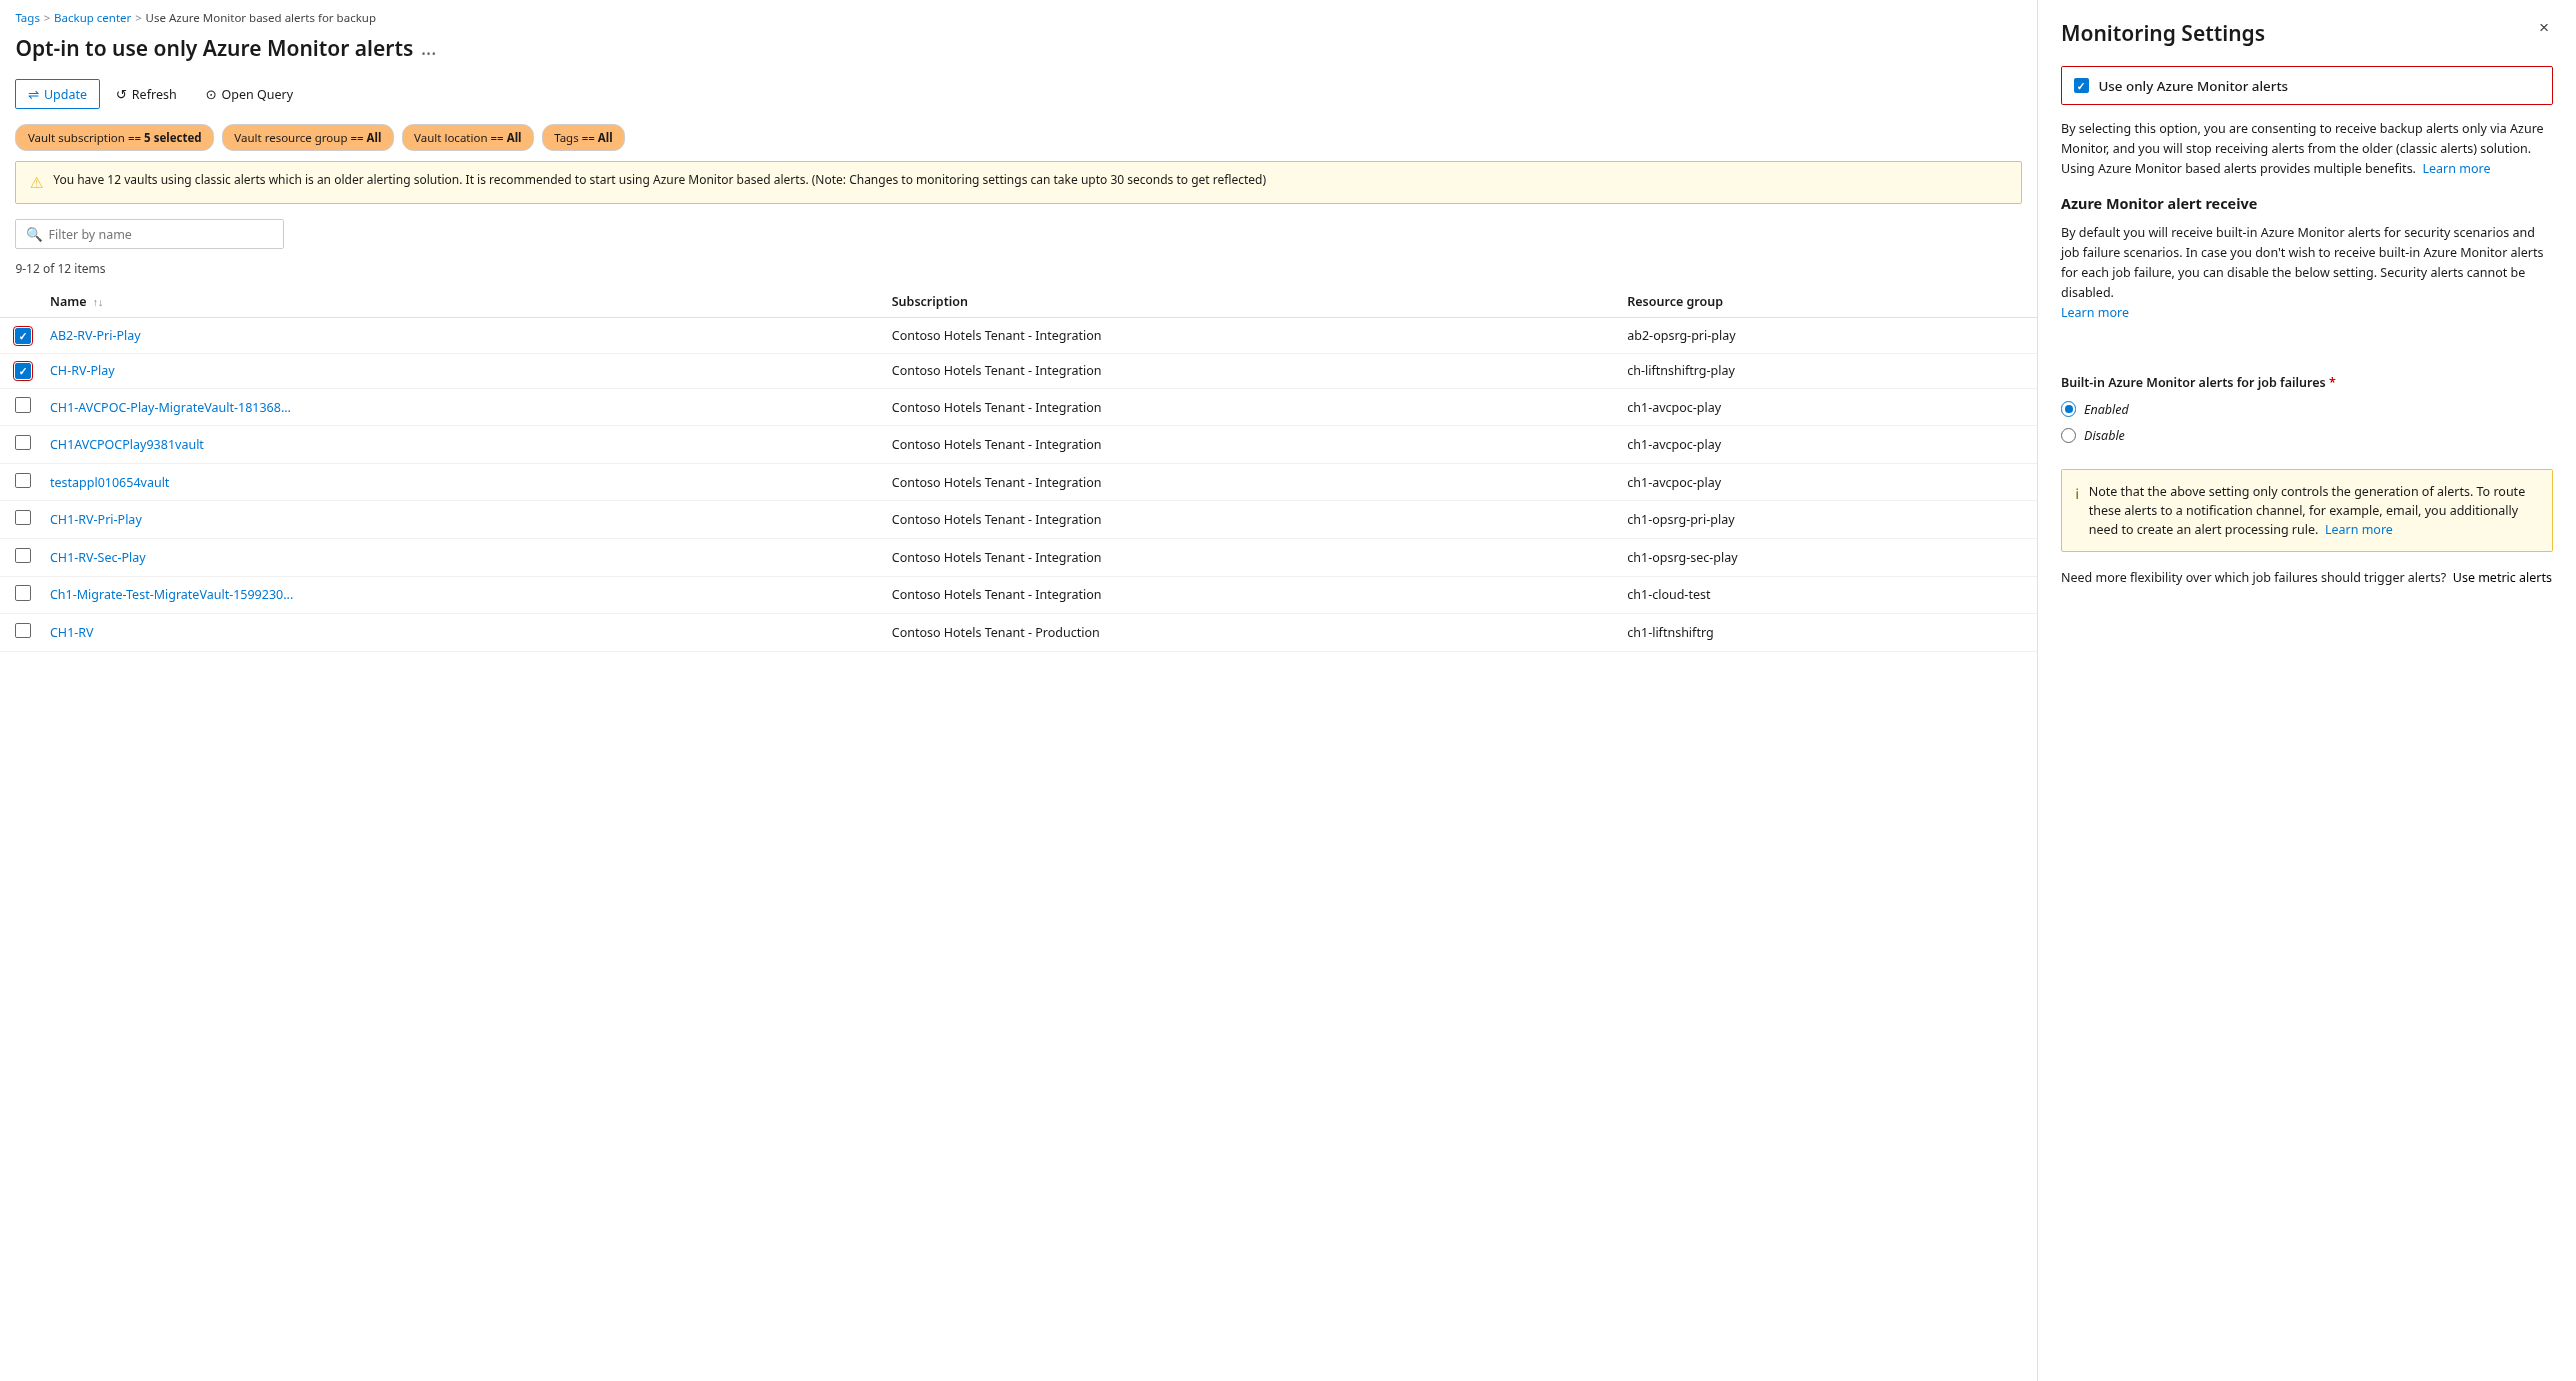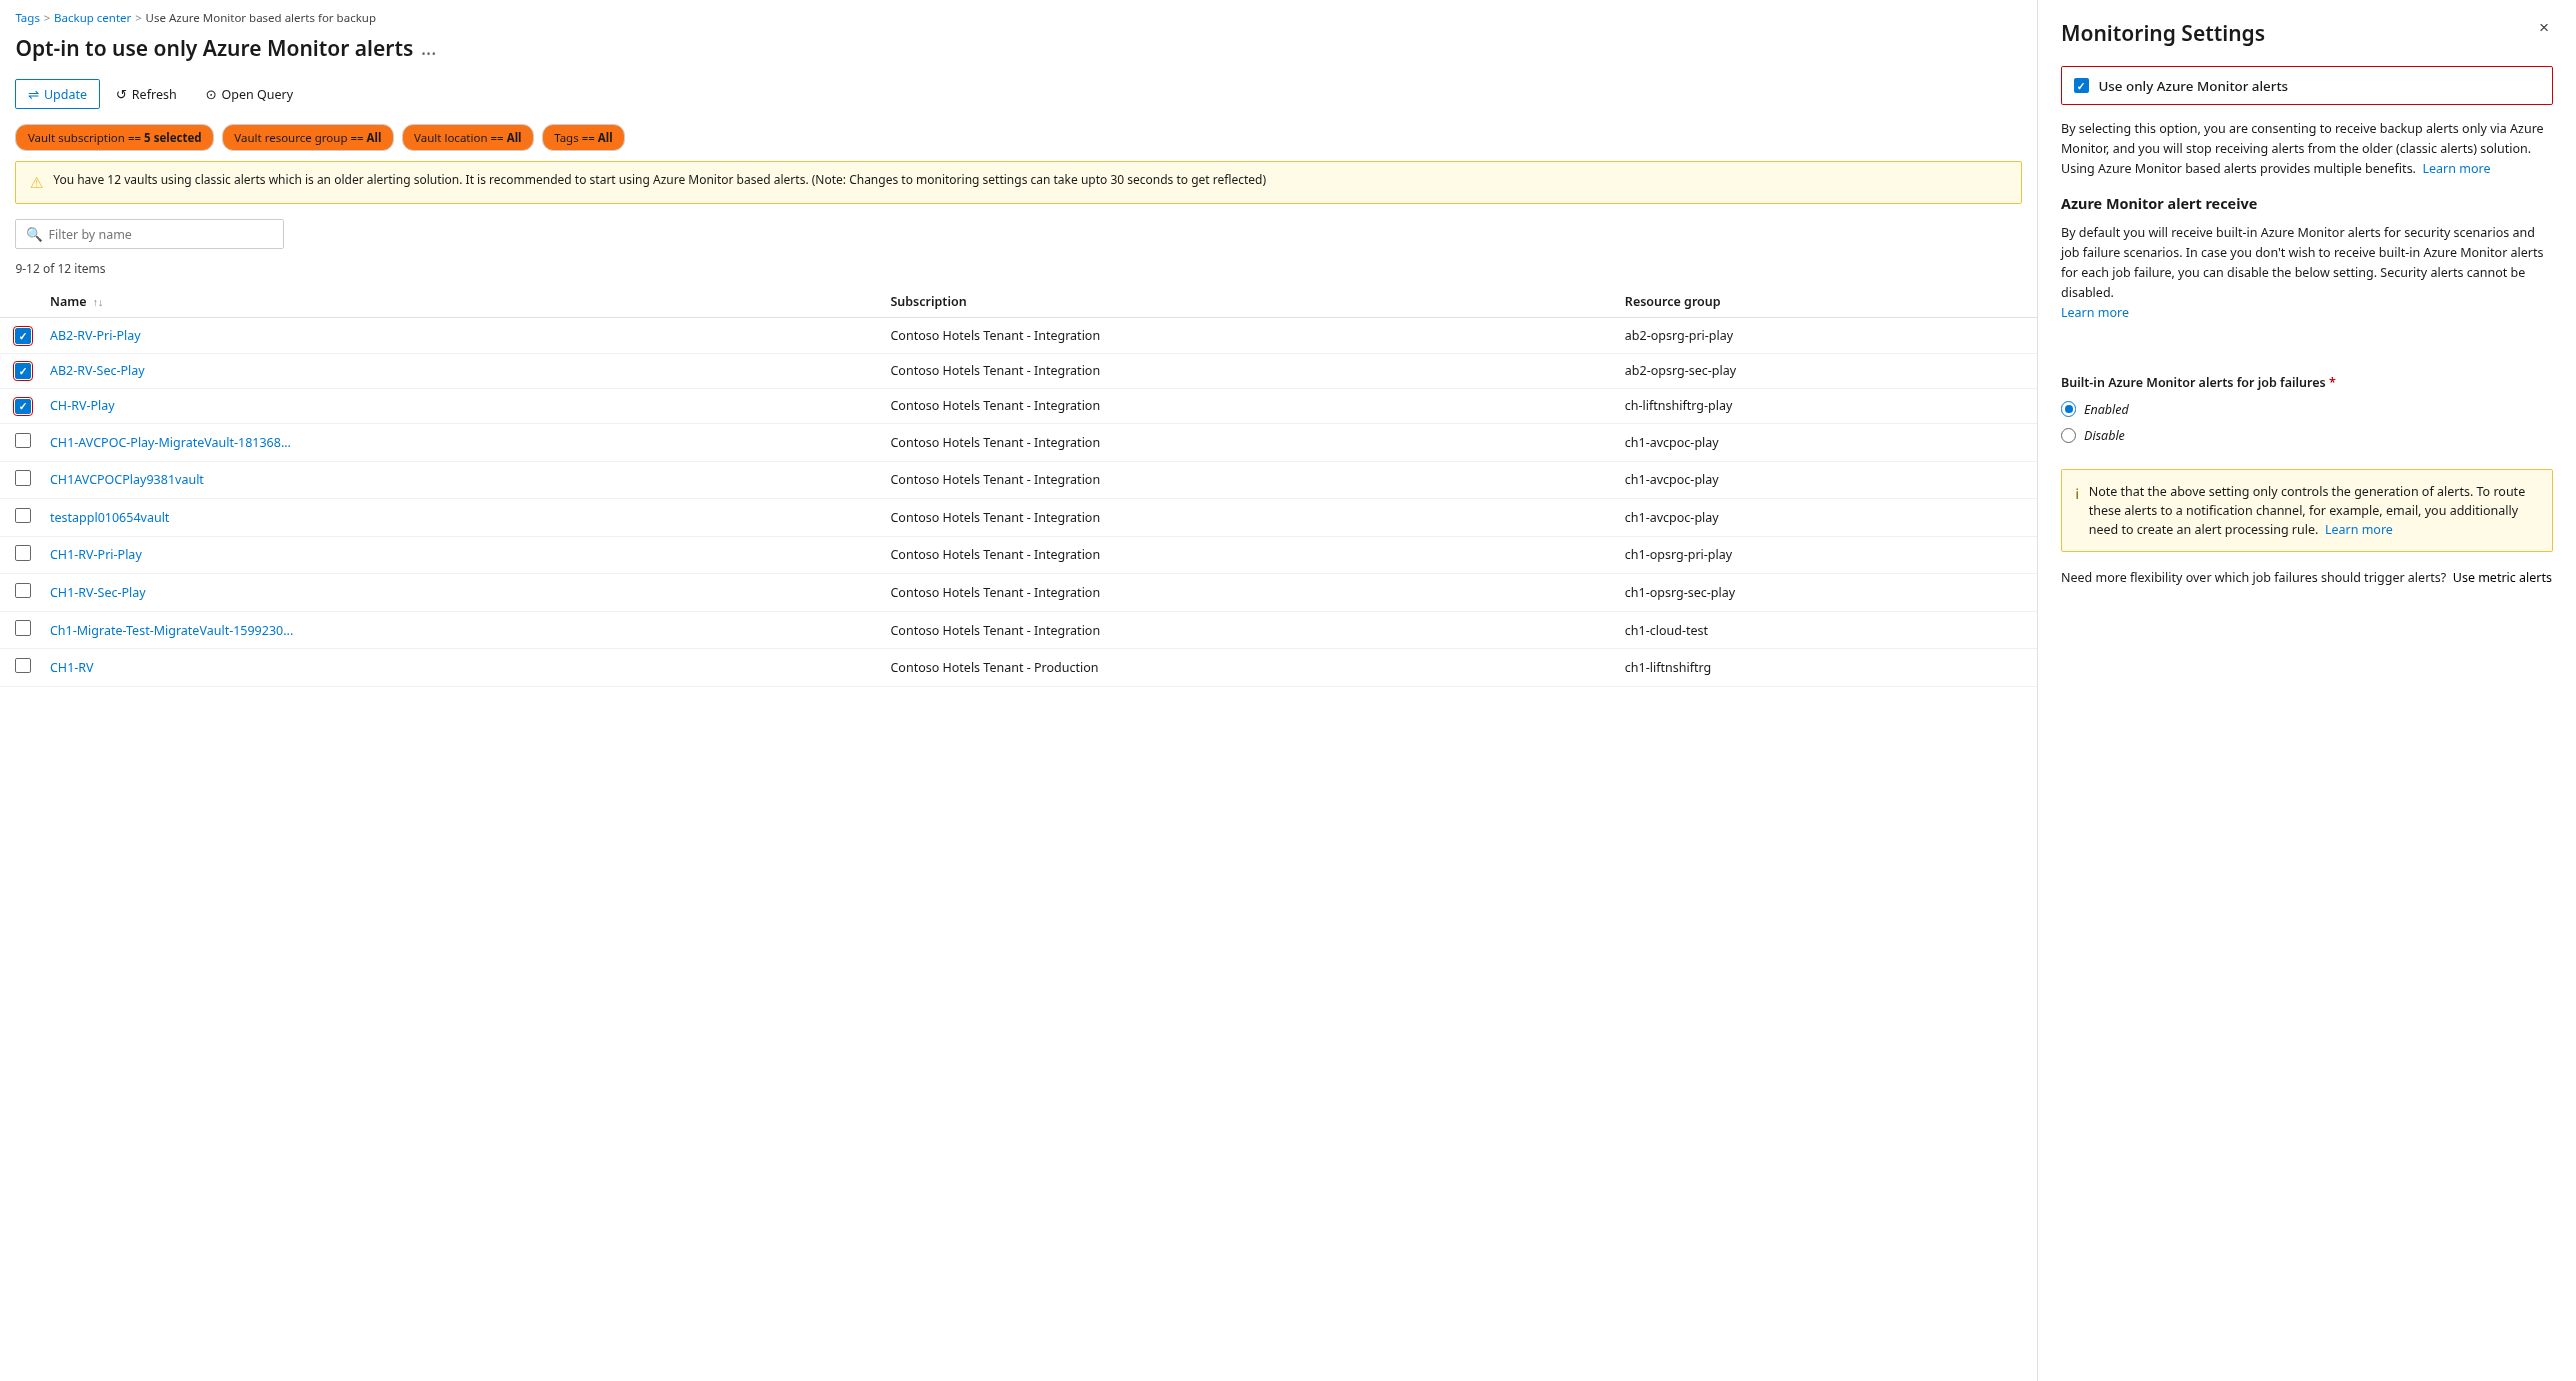--- a/index.html
+++ b/index.html
@@ -81,21 +81,21 @@
       gap: 7.7px;
       flex-wrap: wrap;
       flex-shrink: 0;
     }
     .filter-chip {
       display: flex;
       align-items: center;
       padding: 4.8px 11.5px;
       border: 1px solid #ccc;
       border-radius: 11.5px;
-      background: #f97316;
+      background: #fdba74;
       font-size: 11.5px;
       color: #1a1a1a;
       cursor: pointer;
       gap: 3.8px;
     }
 
     
     .warning-banner {
       display: flex;
       align-items: flex-start;
@@ -416,26 +416,20 @@
       </thead>
       <tbody id="table-body">
       <tr>
             <td class="checkbox-cell"><div class="check-box checked check-box-red-border"></div></td>
             <td><span class="row-name">AB2-RV-Pri-Play</span></td>
             <td>Contoso Hotels Tenant - Integration</td>
             <td>ab2-opsrg-pri-play</td>
           </tr>
           <tr>
             <td class="checkbox-cell"><div class="check-box checked check-box-red-border"></div></td>
-            <td><span class="row-name">AB2-RV-Sec-Play</span></td>
-            <td>Contoso Hotels Tenant - Integration</td>
-            <td>ab2-opsrg-sec-play</td>
-          </tr>
-          <tr>
-            <td class="checkbox-cell"><div class="check-box checked check-box-red-border"></div></td>
             <td><span class="row-name">CH-RV-Play</span></td>
             <td>Contoso Hotels Tenant - Integration</td>
             <td>ch-liftnshiftrg-play</td>
           </tr>
           <tr>
             <td class="checkbox-cell"><div class="check-box"></div></td>
             <td><span class="row-name">CH1-AVCPOC-Play-MigrateVault-181368...</span></td>
             <td>Contoso Hotels Tenant - Integration</td>
             <td>ch1-avcpoc-play</td>
           </tr>

